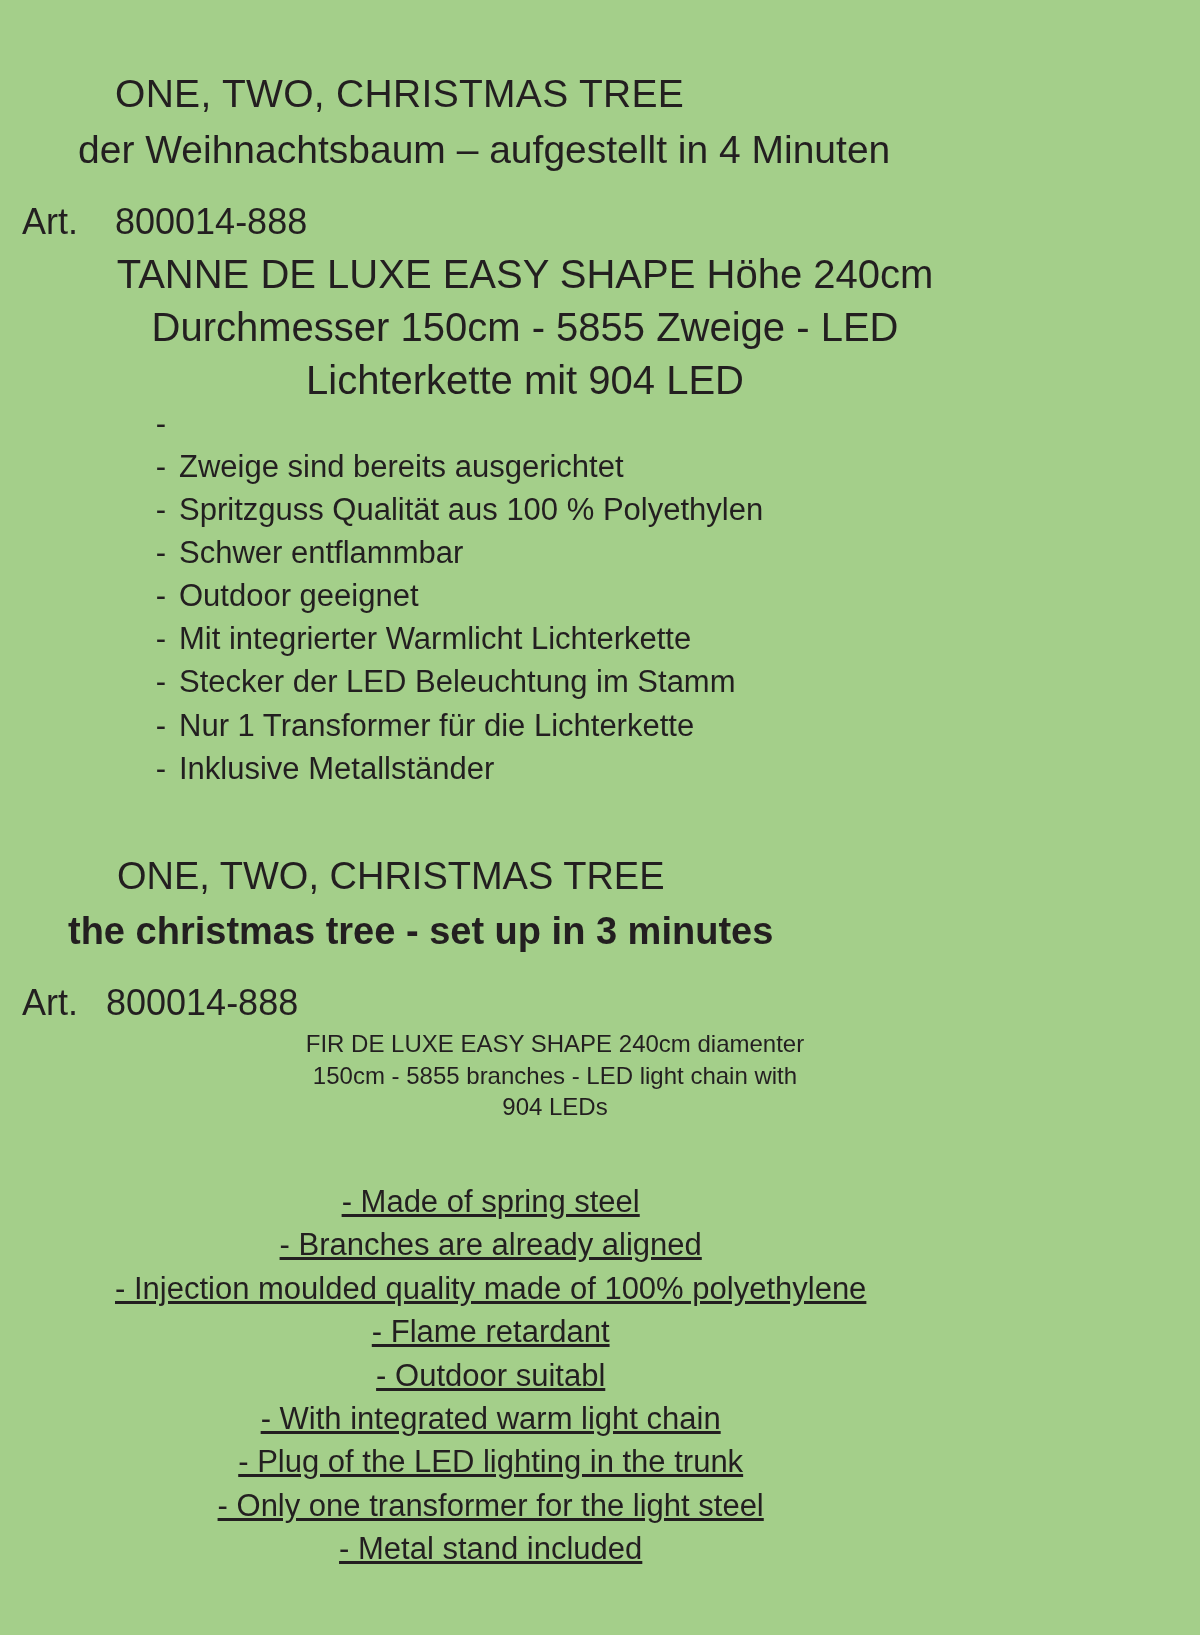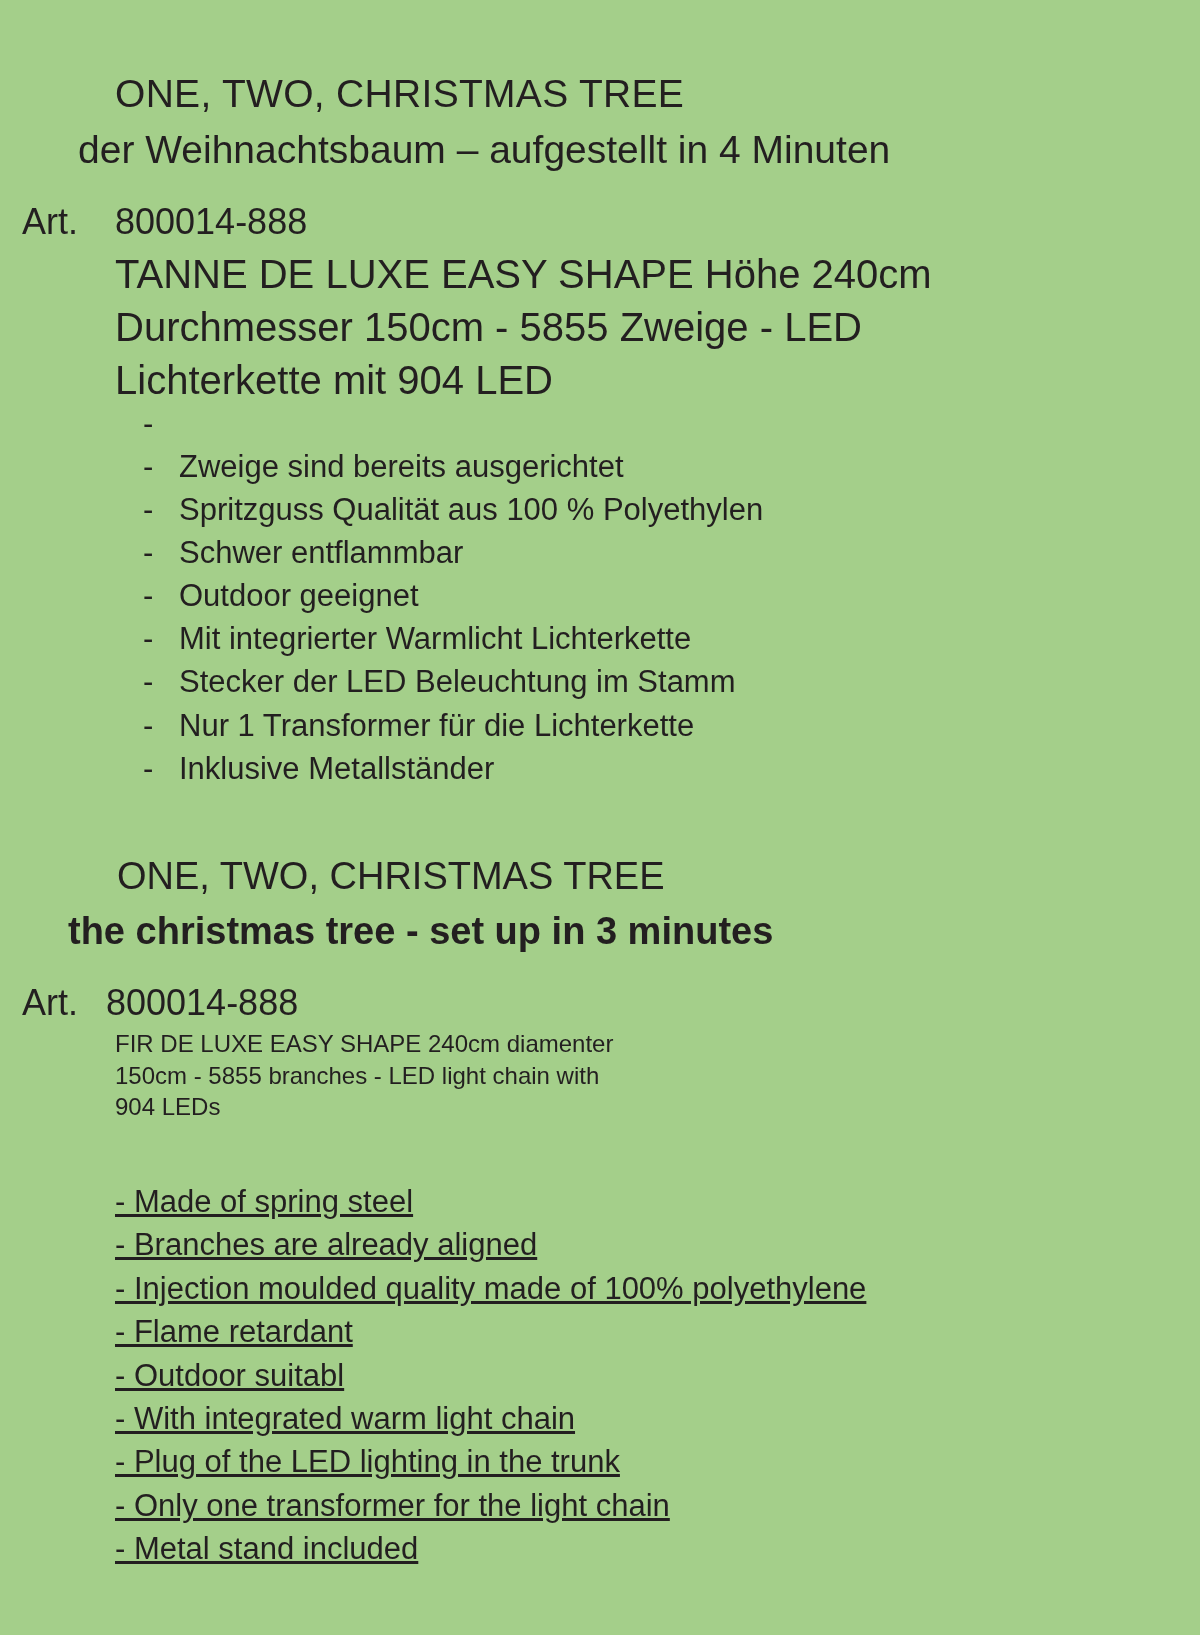--- a/index.html
+++ b/index.html
@@ -13,20 +13,21 @@
     font-family: "Liberation Sans", sans-serif;
     color: #231f20;
     overflow: hidden;
   }
   .page {
     position: relative;
     width: 1200px;
     height: 1635px;
     box-sizing: border-box;
     padding: 0;
+    text-align: center;
   }
 
   
   .de-title-1 {
     position: absolute;
     left: 115px;
     top: 72px;
     font-size: 39px;
     line-height: 1.15;
     letter-spacing: 0.3px;
@@ -191,17 +192,17 @@
   </div>
 
   <div class="en-bullets">
     <div class="line">- Made of spring steel</div>
     <div class="line">- Branches are already aligned</div>
     <div class="line">- Injection moulded quality made of 100% polyethylene</div>
     <div class="line">- Flame retardant</div>
     <div class="line">- Outdoor suitabl</div>
     <div class="line">- With integrated warm light chain</div>
     <div class="line">- Plug of the LED lighting in the trunk</div>
-    <div class="line">- Only one transformer for the light chain</div>
+    <div class="line">- Only one transformer for the light steel</div>
     <div class="line">- Metal stand included</div>
   </div>
 
 </div>
 
 </body></html>

